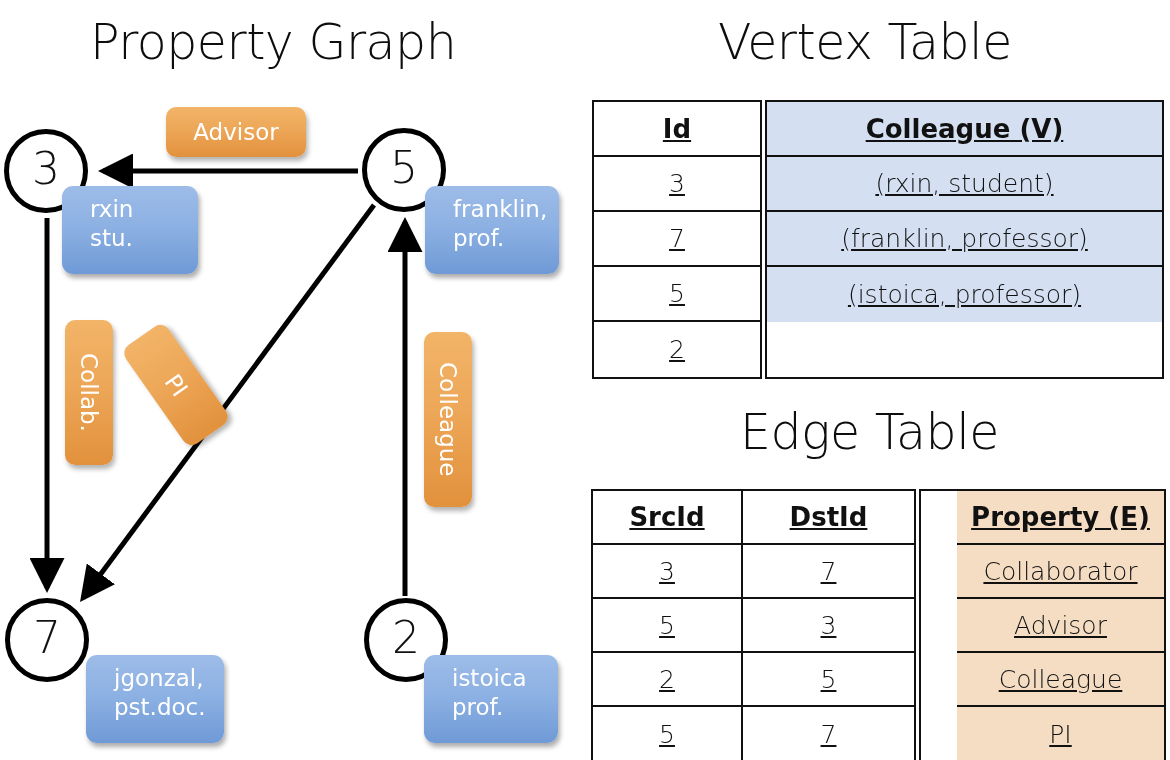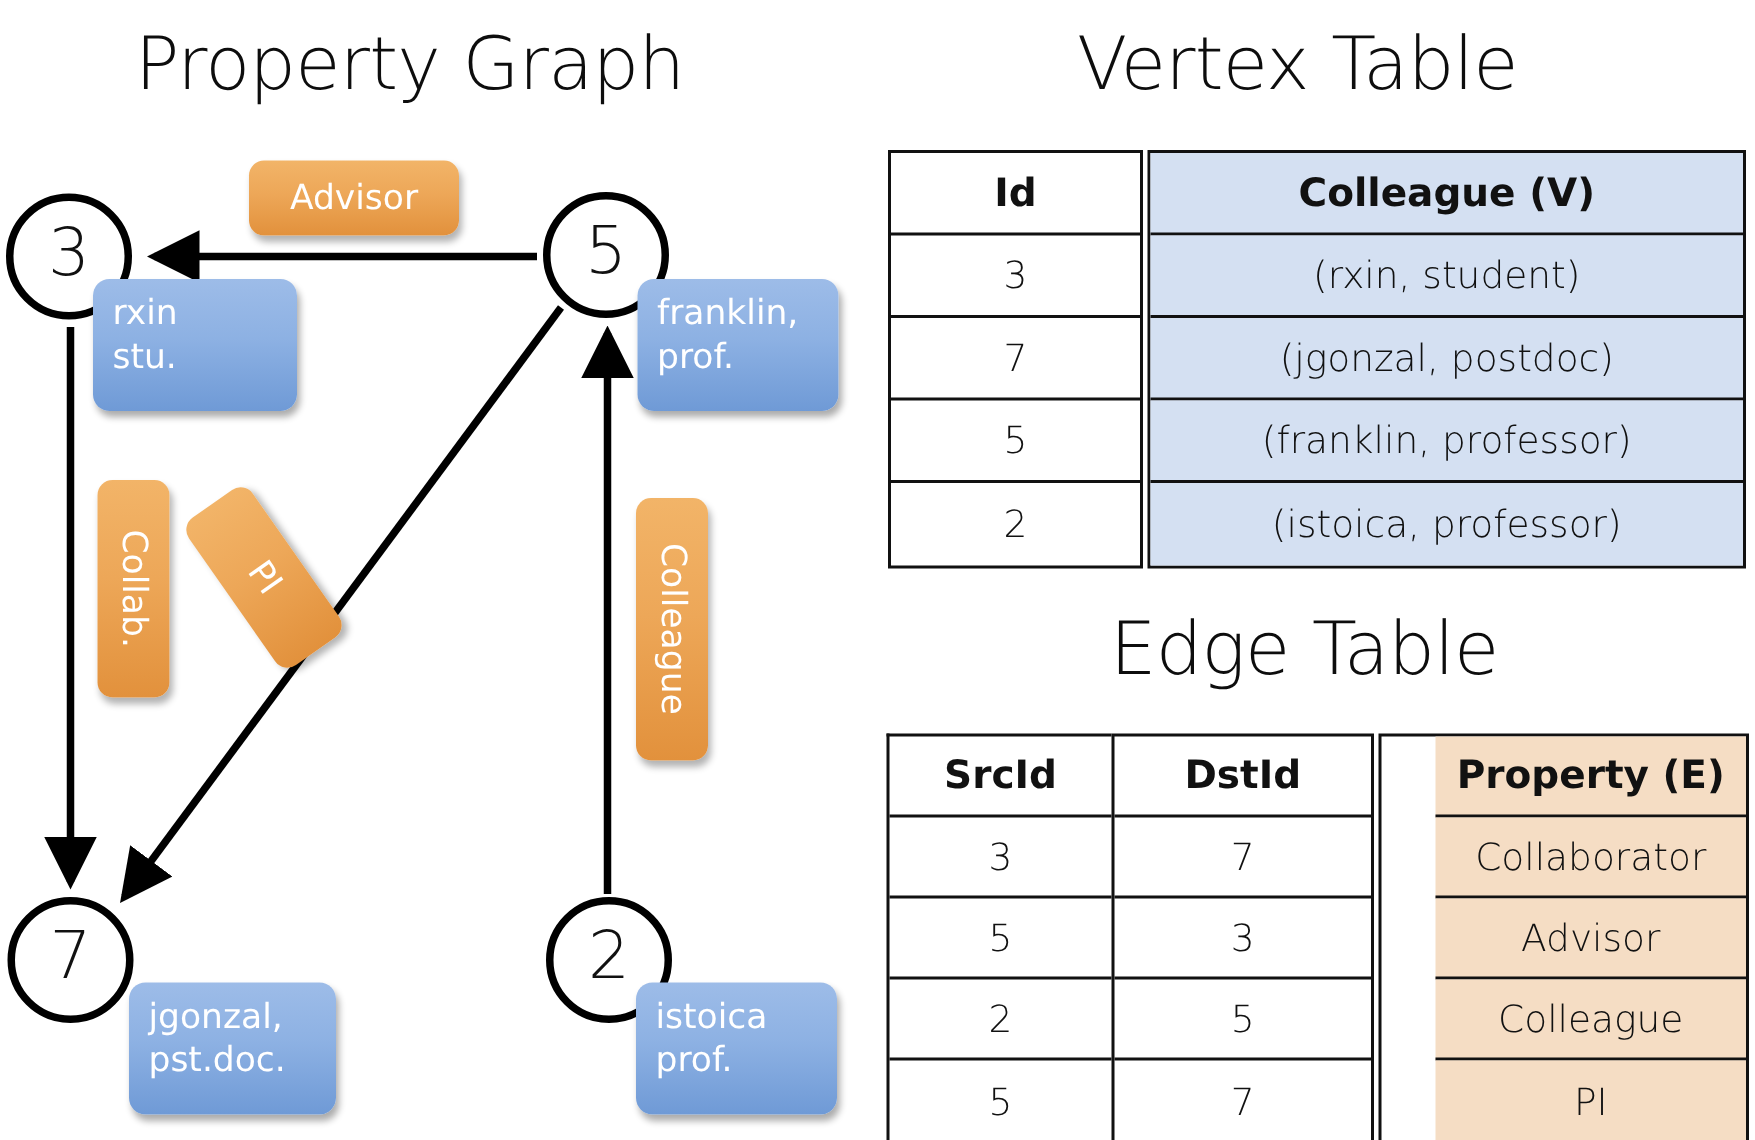--- a/index.html
+++ b/index.html
@@ -48,21 +48,21 @@
   .prop-box{
     position:absolute;
     border-radius:11px;
     background:linear-gradient(to bottom,#9dbce8 0%,#8db1e3 45%,#6f9ad6 100%);
     box-shadow:2px 4px 5px rgba(0,0,0,0.33);
     color:#ffffff;
     font-family:"DejaVu Sans", sans-serif;
     font-size:23px;
     line-height:1.28;
     box-sizing:border-box;
-    padding:9px 13px;
+    padding:9px 28px;
     z-index:8;
     font-weight:400;
   }
 
   .edge-label{
     position:absolute;
     border-radius:10px;
     background:linear-gradient(to bottom,#f2b468 0%,#eda758 45%,#e2913c 100%);
     box-shadow:2px 4px 5px rgba(0,0,0,0.3);
     color:#ffffff;
@@ -94,20 +94,21 @@
   .tcol + .tcol{margin-left:3px;}
   .tcell{
     display:flex;align-items:center;justify-content:center;
     border-bottom:2px solid #111;
     box-sizing:border-box;
     font-family:"DejaVu Sans", sans-serif;
     font-size:25px;
     font-weight:300;
     color:#111;
     white-space:nowrap;
+    text-decoration:underline;
   }
   .tcell:last-child{border-bottom:none;}
   .tcell.head{font-weight:bold;font-size:26px;}
   .fill-blue{background:#d4e0f2;}
   .fill-orange{background:#f5ddc4;margin-left:36px;}
 
   #vertex-table{left:592px;top:100px;}
   #vertex-table .col-id{width:170px;}
   #vertex-table .col-prop{width:399px;}
   #vertex-table .tcell{height:55px;}
@@ -200,21 +201,20 @@
     <div class="tcol col-id">
       <div class="tcell head">Id</div>
       <div class="tcell">3</div>
       <div class="tcell">7</div>
       <div class="tcell">5</div>
       <div class="tcell">2</div>
     </div>
     <div class="tcol col-prop">
       <div class="tcell head fill-blue">Colleague (V)</div>
       <div class="tcell fill-blue">(rxin, student)</div>
-      <div class="tcell fill-blue">(jgonzal, postdoc)</div>
       <div class="tcell fill-blue">(franklin, professor)</div>
       <div class="tcell fill-blue">(istoica, professor)</div>
     </div>
   </div>
 
   <div class="tbl" id="edge-table">
     <div class="tcol col-src" style="border-right:none;">
       <div class="tcell head">SrcId</div>
       <div class="tcell">3</div>
       <div class="tcell">5</div>

